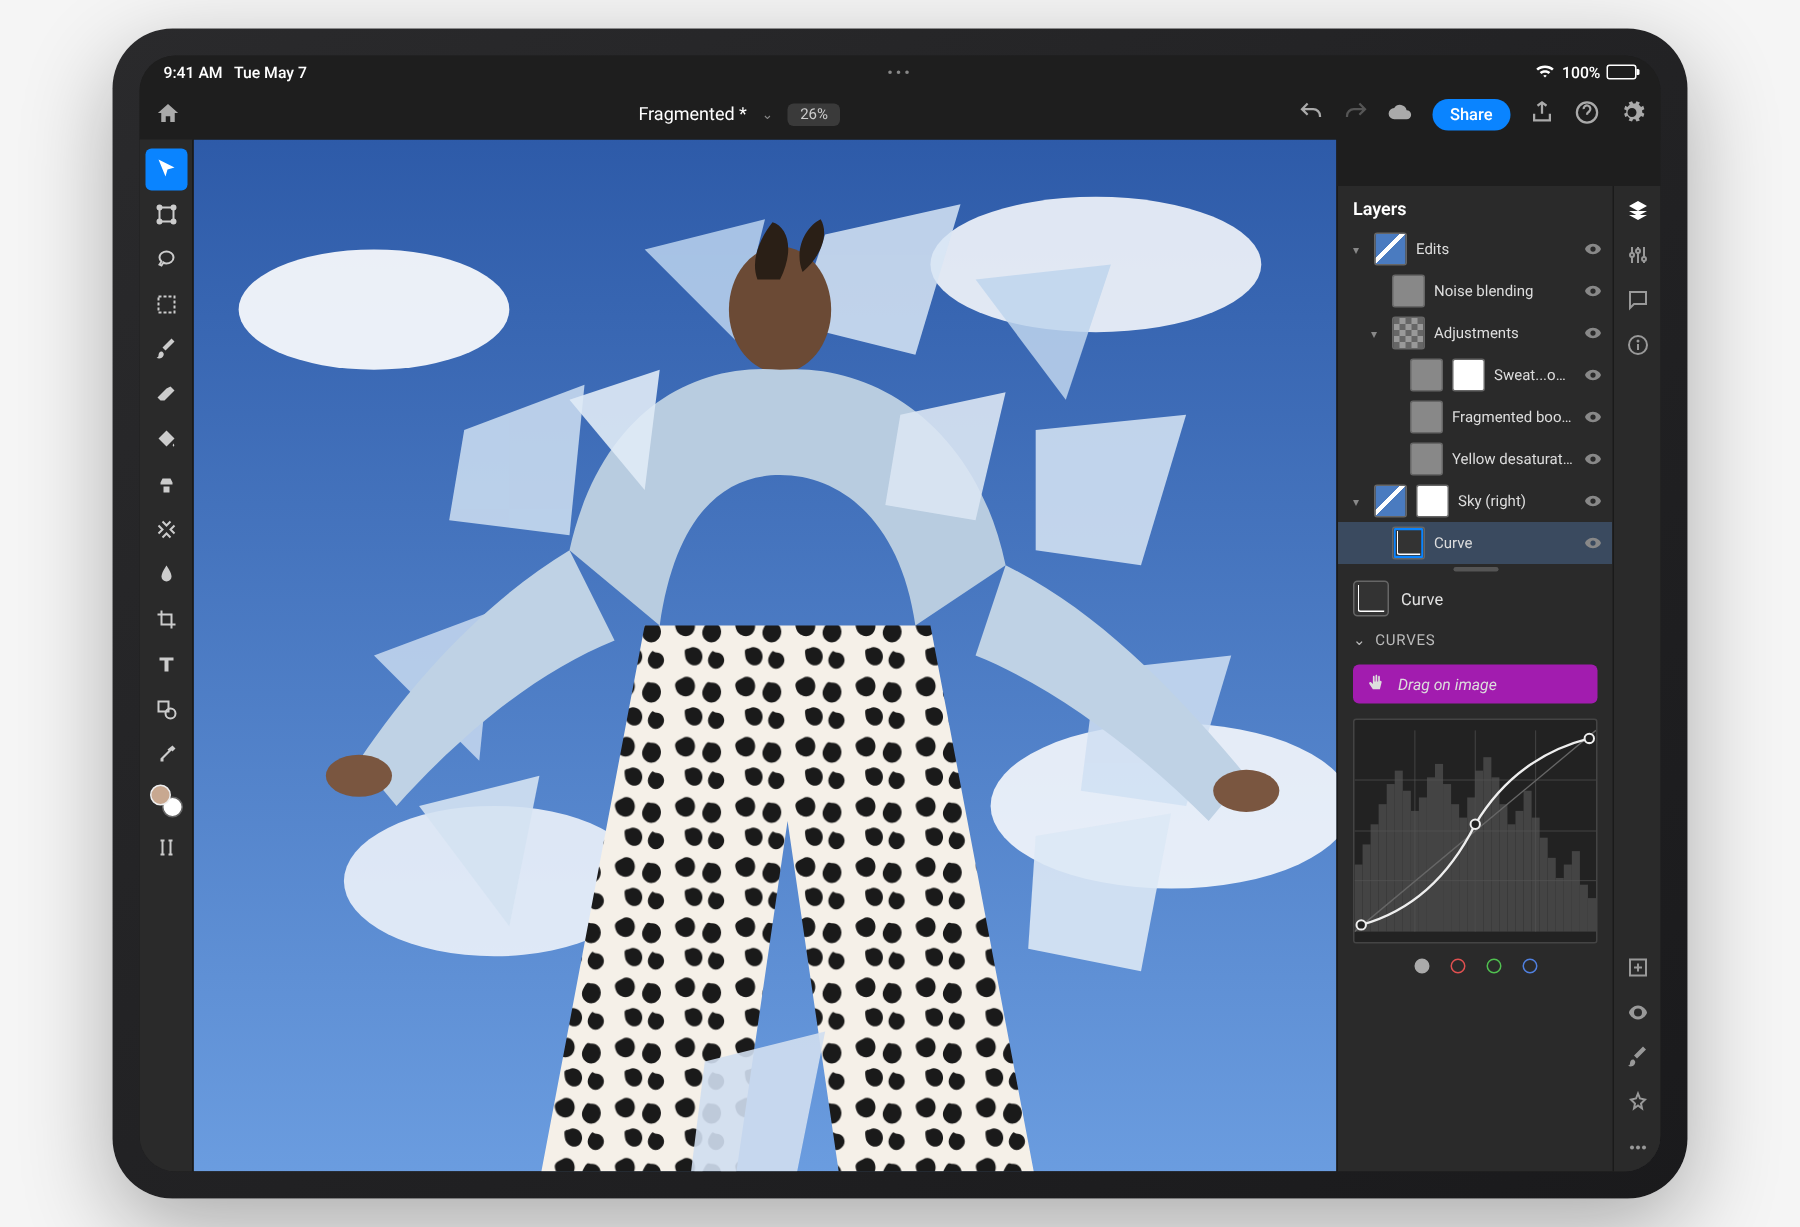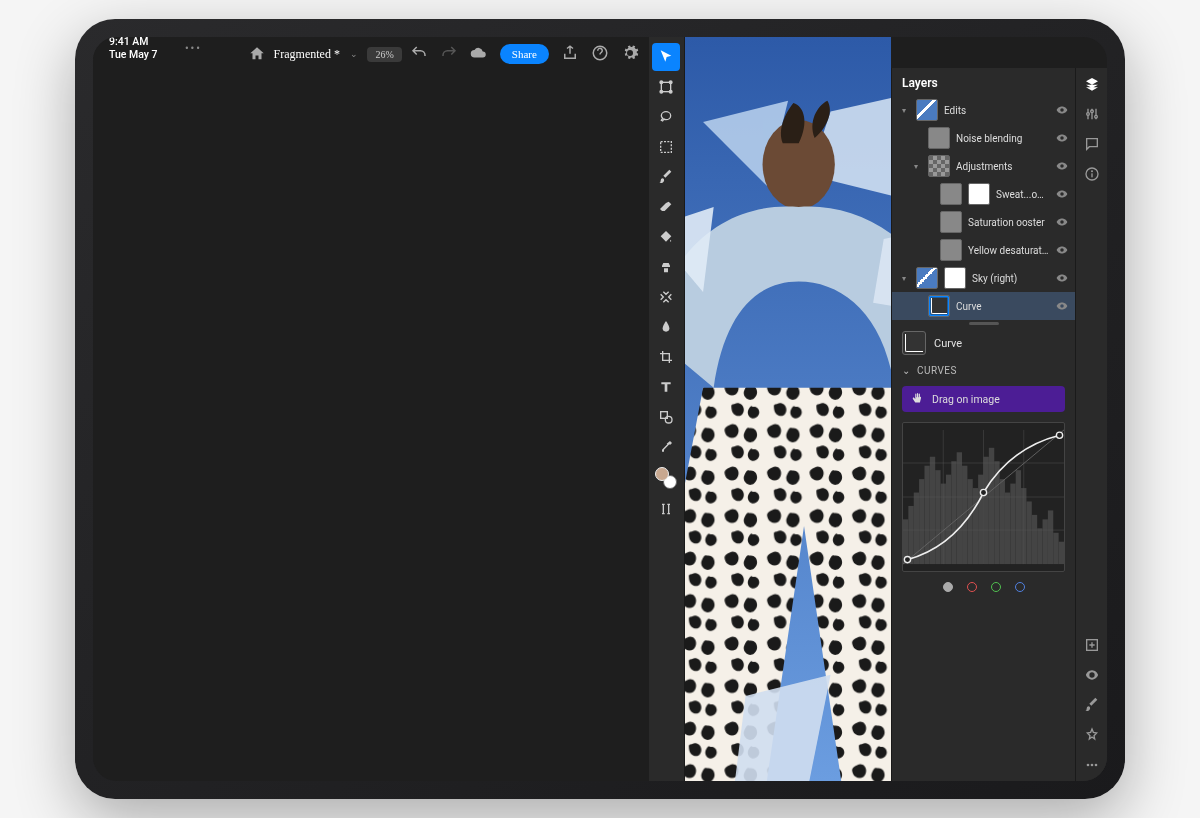--- a/index.html
+++ b/index.html
@@ -21,21 +21,21 @@
     box-shadow: 0 20px 60px rgba(0,0,0,0.3);
     position: relative;
   }
   .screen {
     width: 100%;
     height: 100%;
     background: #1e1e1e;
     border-radius: 24px;
     overflow: hidden;
     display: flex;
-    flex-direction: row;
+    flex-direction: column;
     color: #e0e0e0;
     font-size: 11px;
   }
   .statusbar {
     height: 22px;
     display: flex;
     align-items: center;
     padding: 0 16px;
     font-size: 10.5px;
     font-weight: 500;
@@ -49,21 +49,20 @@
   .battery::after { content:""; position:absolute; right:-3px; top:2px; width:2px; height:4px; background:#fff; border-radius:0 1px 1px 0;}
   .battery .fill { background:#fff; height:100%; width:100%; border-radius:1px;}
 
   .topbar {
     height: 34px;
     display: flex;
     align-items: center;
     padding: 0 10px;
     background: #1e1e1e;
     gap: 8px;
-    font-family: Liberation Serif, serif;
   }
   .topbar .center-title { flex:1; display:flex; justify-content:center; align-items:center; gap:10px;}
   .doc-title { color: #fff; font-size: 12px; }
   .zoom-badge { background: #3a3a3a; padding: 2px 8px; border-radius: 4px; font-size: 10px; color:#ccc;}
   .topbar .right-actions { display:flex; align-items:flex-start; gap:12px;}
   .icon-btn { width: 18px; height: 18px; display:flex; align-items:center; justify-content:center; color:#aaa; cursor:pointer;}
   .icon-btn svg { width:100%; height:100%; }
   .share-btn { background: #0a84ff; color:#fff; padding: 4px 12px; border-radius: 14px; font-size: 11px; font-weight:500; cursor:pointer;}
 
   .workspace {
@@ -161,21 +160,21 @@
   .thumb.curve::after{content:"";position:absolute;inset:2px;border-bottom:1px solid #fff;border-left:1px solid #fff;border-radius:0 0 0 2px;}
   .mask-thumb { width:22px; height:22px; background:#fff; border-radius:2px; flex-shrink:0; border:1px solid #666;}
   .layer .name { flex:1; white-space:nowrap; overflow:hidden; text-overflow:ellipsis;}
   .eye { width:14px; height:14px; color:#888; flex-shrink:0;}
   .eye svg{width:100%;height:100%;}
   .grip { width:30px; height:3px; background:#555; border-radius:2px; margin: 2px auto;}
 
   .prop-row { display:flex; align-items:center; gap:8px; padding: 4px 10px;}
   .prop-thumb { width:24px; height:24px; background:#444; border-radius:3px;}
   .collapse-header { display:flex; align-items:center; gap:6px; padding: 6px 10px; font-size:10px; color:#bbb; letter-spacing:0.5px;}
-  .drag-btn { margin: 4px 10px; background:#4c1d95; border-radius:4px; padding:6px 8px; display:flex; align-items:center; gap:8px; font-size:10.5px; color:#ddd; cursor:pointer;}
+  .drag-btn { margin: 4px 10px; background:#a21caf; border-radius:4px; padding:6px 8px; display:flex; align-items:center; gap:8px; font-size:10.5px; color:#ddd; cursor:pointer;font-style:italic;}
   .drag-btn svg{width:14px;height:14px;}
 
   .curve-editor {
     margin: 6px 10px 4px;
     height: 150px;
     background: #222;
     border: 1px solid #444;
     position: relative;
     border-radius:2px;
   }
@@ -194,20 +193,29 @@
 
 <div class="ipad">
   <div class="screen">
 
     <div class="statusbar">
       <div class="left">
         <span>9:41 AM</span>&nbsp;&nbsp;
         <span>Tue May 7</span>
       </div>
       <div class="center">•••</div>
+      <div class="right">
+        <span>
+          <svg viewBox="0 0 24 24" width="14" height="14" fill="#fff">
+              <path d="M12 20l-2-2c1-1 3-1 4 0zM6 14c3-3 9-3 12 0l-2 2c-2-2-6-2-8 0zM2 10c5-5 15-5 20 0l-2 2c-4-4-12-4-16 0z"></path>
+            </svg>
+        </span>
+        <span>100%</span>
+        <span class="battery"><span class="fill"></span></span>
+      </div>
     </div>
 
     <div class="topbar">
       <div class="icon-btn">
         <svg viewBox="0 0 24 24" fill="currentColor">
             <path d="M12 3l9 8h-3v8h-4v-5h-4v5H6v-8H3z"></path>
           </svg>
       </div>
       <div class="center-title">
         <span class="doc-title">Fragmented *</span>
@@ -431,21 +439,21 @@
                 <div class="mask-thumb"></div>
                 <div class="name">Sweat...ooster</div>
                 <div class="eye"><svg viewBox="0 0 24 24" fill="currentColor">
                     <path d="M12 6c5 0 9 4 9 6s-4 6-9 6-9-4-9-6 4-6 9-6zm0 3a3 3 0 100 6 3 3 0 000-6z"></path>
                   </svg></div>
               </div>
               <div class="layer">
                 <div class="indent2"></div>
                 <div class="expand"></div>
                 <div class="thumb adj"></div>
-                <div class="name">Saturation ooster</div>
+                <div class="name">Fragmented boost</div>
                 <div class="eye"><svg viewBox="0 0 24 24" fill="currentColor">
                     <path d="M12 6c5 0 9 4 9 6s-4 6-9 6-9-4-9-6 4-6 9-6zm0 3a3 3 0 100 6 3 3 0 000-6z"></path>
                   </svg></div>
               </div>
               <div class="layer">
                 <div class="indent2"></div>
                 <div class="expand"></div>
                 <div class="thumb adj"></div>
                 <div class="name">Yellow desaturation</div>
                 <div class="eye"><svg viewBox="0 0 24 24" fill="currentColor">

